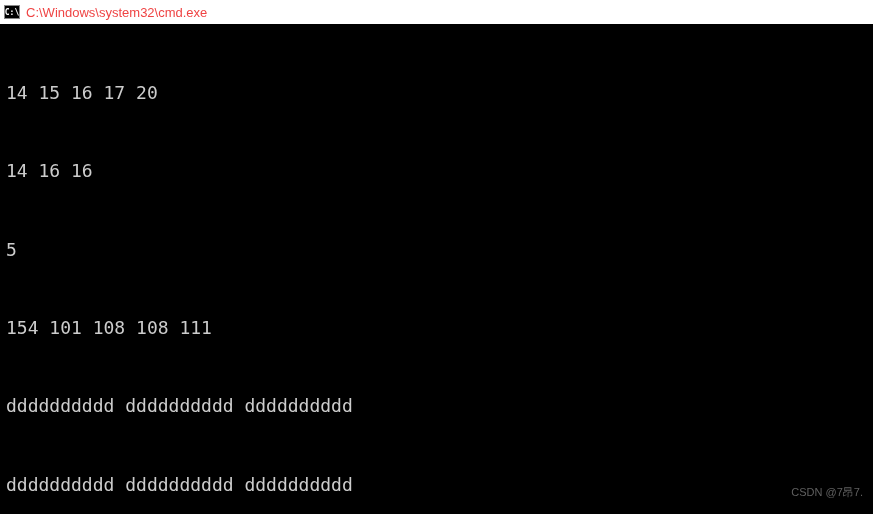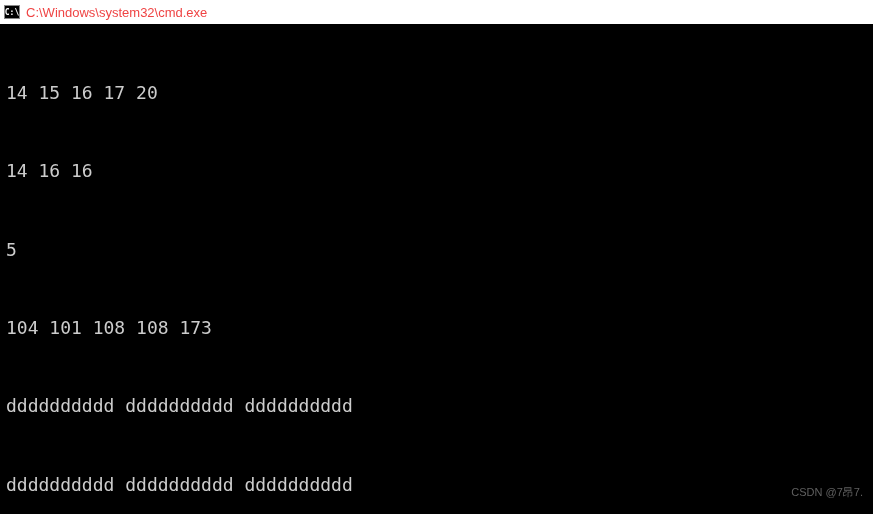--- a/index.html
+++ b/index.html
@@ -67,21 +67,21 @@
 
 <div class="titlebar">
   <span class="app-icon">C:\</span>
   <span class="title-text">C:\Windows\system32\cmd.exe</span>
 </div>
 
 <div class="console">
   <span class="console-line">14 15 16 17 20</span>
   <span class="console-line">14 16 16</span>
   <span class="console-line">5</span>
-  <span class="console-line">104 101 108 108 173</span>
+  <span class="console-line">154 101 108 108 111</span>
   <span class="console-line">dddddddddd dddddddddd dddddddddd</span>
   <span class="console-line">dddddddddd dddddddddd dddddddddd</span>
   
   
   
   
   
   
   
   

